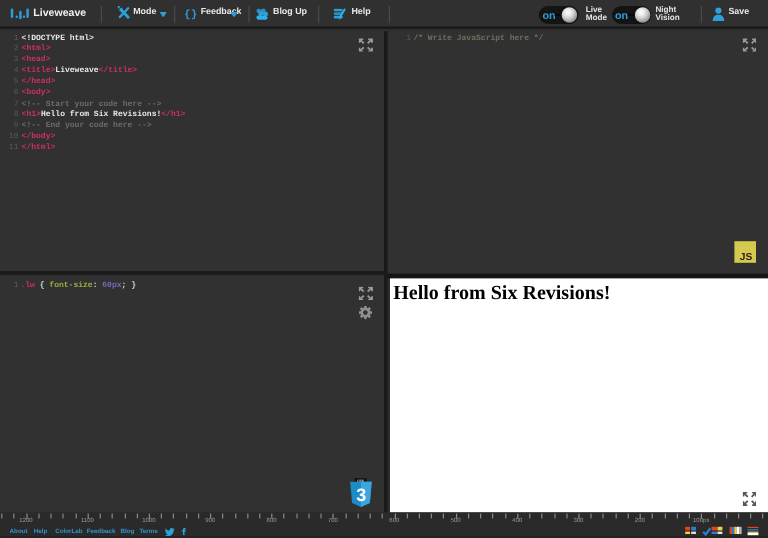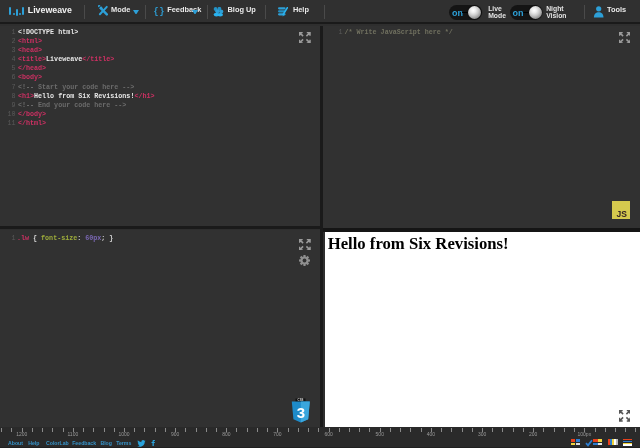--- a/index.html
+++ b/index.html
@@ -60,21 +60,21 @@
   <span style="position:absolute;left:3px;top:2.9px;font:bold 9px 'Liberation Sans';color:#2da0d8;">on</span>
   <div style="position:absolute;left:13px;top:7.2px;width:8px;height:1.4px;background:#000;"></div>
   <div style="position:absolute;right:0.4px;top:1px;width:13.2px;height:13.2px;border-radius:50%;background:radial-gradient(circle at 40% 33%, #ffffff 0%, #ececec 22%, #c9c9c9 45%, #9a9a9a 68%, #757575 88%, #646464 100%);box-shadow:0 0 1px 0.5px #0a0a0a;"></div>
 </div>
 <div style="position:absolute;left:546.2px;top:5.6px;font:bold 6.8px 'Liberation Sans';line-height:6.9px;color:#e4e4e4;">Night<br>Vision</div>
 <div style="position:absolute;left:583.7px;top:5px;width:1px;height:14px;background:#4a4a4a;"></div>
 <svg style="position:absolute;left:592.8px;top:6px" width="11.4" height="11.5" viewBox="0 0 11 11.5">
 <circle cx="5.5" cy="2.8" r="2.6" fill="#2da0d8"></circle>
 <path d="M0.7 11.5 C0.7 7.8 2.8 6.2 5.5 6.2 C8.2 6.2 10.3 7.8 10.3 11.5 Z" fill="#2da0d8"></path>
 </svg>
-<span style="position:absolute;left:607px;top:6.0px;font:bold 7.4px 'Liberation Sans';line-height:7.4px;color:#e9e9e9;">Tools</span>
+<span style="position:absolute;left:607px;top:6.0px;font:bold 7.4px 'Liberation Sans';line-height:7.4px;color:#e9e9e9;">Save</span>
 <div style="position:absolute;left:0;top:26px;width:320px;height:200.3px;background:#313131;"></div>
 <div style="position:absolute;left:0;top:229.5px;width:320px;height:197.3px;background:#313131;"></div>
 <div style="position:absolute;left:322.5px;top:26px;width:317.5px;height:202px;background:#313131;"></div>
 <div style="position:absolute;left:322.5px;top:228px;width:317.5px;height:3.5px;background:#151515;"></div>
 <div style="position:absolute;left:325px;top:231.5px;width:315px;height:195.3px;background:#ffffff;"></div>
 <div style="position:absolute;left:320px;top:26px;width:2.5px;height:400.8px;background:#1a1a1a;"></div>
 <div style="position:absolute;left:0;top:226.3px;width:320px;height:3.2px;background:#1a1a1a;"></div>
 <div style="position:absolute;left:0px;top:28.0px;width:320px;font:bold 6.7px 'Liberation Mono',monospace;line-height:9.1px;white-space:pre;"><div><span style="display:inline-block;width:15.5px;text-align:right;color:#5a5a5a;font-weight:normal;">1</span><span style="display:inline-block;width:2.5px;"></span><span style="color:#e8e8e8;font-weight:bold;">&lt;!DOCTYPE html&gt;</span></div><div><span style="display:inline-block;width:15.5px;text-align:right;color:#5a5a5a;font-weight:normal;">2</span><span style="display:inline-block;width:2.5px;"></span><span style="color:#ce3063;font-weight:bold;">&lt;html&gt;</span></div><div><span style="display:inline-block;width:15.5px;text-align:right;color:#5a5a5a;font-weight:normal;">3</span><span style="display:inline-block;width:2.5px;"></span><span style="color:#ce3063;font-weight:bold;">&lt;head&gt;</span></div><div><span style="display:inline-block;width:15.5px;text-align:right;color:#5a5a5a;font-weight:normal;">4</span><span style="display:inline-block;width:2.5px;"></span><span style="color:#ce3063;font-weight:bold;">&lt;title&gt;</span><span style="color:#e8e8e8;font-weight:bold;">Liveweave</span><span style="color:#ce3063;font-weight:bold;">&lt;/title&gt;</span></div><div><span style="display:inline-block;width:15.5px;text-align:right;color:#5a5a5a;font-weight:normal;">5</span><span style="display:inline-block;width:2.5px;"></span><span style="color:#ce3063;font-weight:bold;">&lt;/head&gt;</span></div><div><span style="display:inline-block;width:15.5px;text-align:right;color:#5a5a5a;font-weight:normal;">6</span><span style="display:inline-block;width:2.5px;"></span><span style="color:#ce3063;font-weight:bold;">&lt;body&gt;</span></div><div><span style="display:inline-block;width:15.5px;text-align:right;color:#5a5a5a;font-weight:normal;">7</span><span style="display:inline-block;width:2.5px;"></span><span style="color:#6c6c6c;font-weight:bold;">&lt;!-- Start your code here --&gt;</span></div><div><span style="display:inline-block;width:15.5px;text-align:right;color:#5a5a5a;font-weight:normal;">8</span><span style="display:inline-block;width:2.5px;"></span><span style="color:#ce3063;font-weight:bold;">&lt;h1&gt;</span><span style="color:#e8e8e8;font-weight:bold;">Hello from Six Revisions!</span><span style="color:#ce3063;font-weight:bold;">&lt;/h1&gt;</span></div><div><span style="display:inline-block;width:15.5px;text-align:right;color:#5a5a5a;font-weight:normal;">9</span><span style="display:inline-block;width:2.5px;"></span><span style="color:#6c6c6c;font-weight:bold;">&lt;!-- End your code here --&gt;</span></div><div><span style="display:inline-block;width:15.5px;text-align:right;color:#5a5a5a;font-weight:normal;">10</span><span style="display:inline-block;width:2.5px;"></span><span style="color:#ce3063;font-weight:bold;">&lt;/body&gt;</span></div><div><span style="display:inline-block;width:15.5px;text-align:right;color:#5a5a5a;font-weight:normal;">11</span><span style="display:inline-block;width:2.5px;"></span><span style="color:#ce3063;font-weight:bold;">&lt;/html&gt;</span></div></div>
 <div style="position:absolute;left:322.5px;top:28.0px;width:317px;font:bold 6.7px 'Liberation Mono',monospace;line-height:9.1px;white-space:pre;"><div><span style="display:inline-block;width:20px;text-align:right;color:#5a5a5a;font-weight:normal;">1</span><span style="display:inline-block;width:2px;"></span><span style="color:#70705f;font-weight:bold;">/* Write JavaScript here */</span></div></div>
 <div style="position:absolute;left:0px;top:233.8px;width:320px;font:bold 6.7px 'Liberation Mono',monospace;line-height:9.1px;white-space:pre;"><div><span style="display:inline-block;width:15.5px;text-align:right;color:#5a5a5a;font-weight:normal;">1</span><span style="display:inline-block;width:1.5px;"></span><span style="color:#ce3063;font-weight:bold;">.lw</span><span style="color:#e8e8e8;font-weight:bold;"> </span><span style="color:#d8d8d8;font-weight:bold;">{</span><span style="color:#e8e8e8;font-weight:bold;"> </span><span style="color:#9ead3b;font-weight:bold;">font-size</span><span style="color:#d8d8d8;font-weight:bold;">:</span><span style="color:#e8e8e8;font-weight:bold;"> </span><span style="color:#7b68b5;font-weight:bold;">60px</span><span style="color:#d8d8d8;font-weight:bold;">;</span><span style="color:#e8e8e8;font-weight:bold;"> </span><span style="color:#d8d8d8;font-weight:bold;">}</span></div></div>

